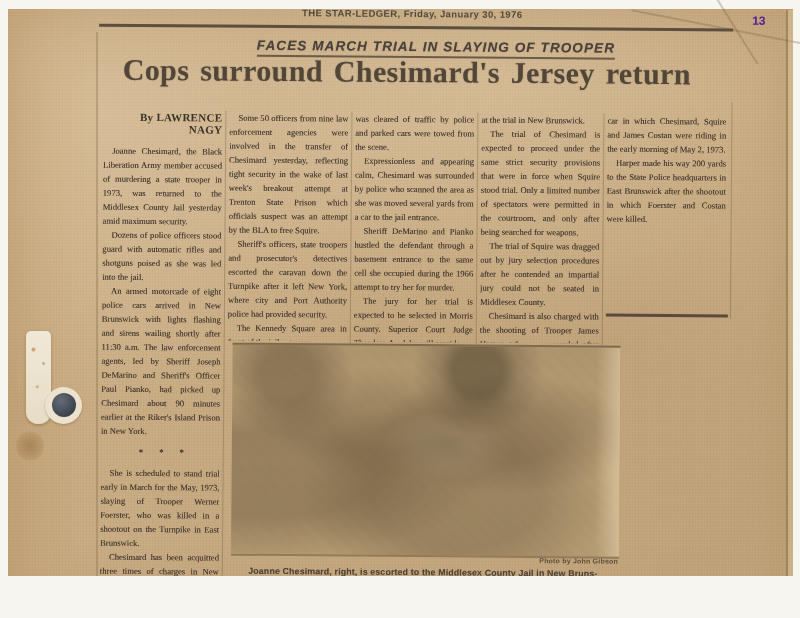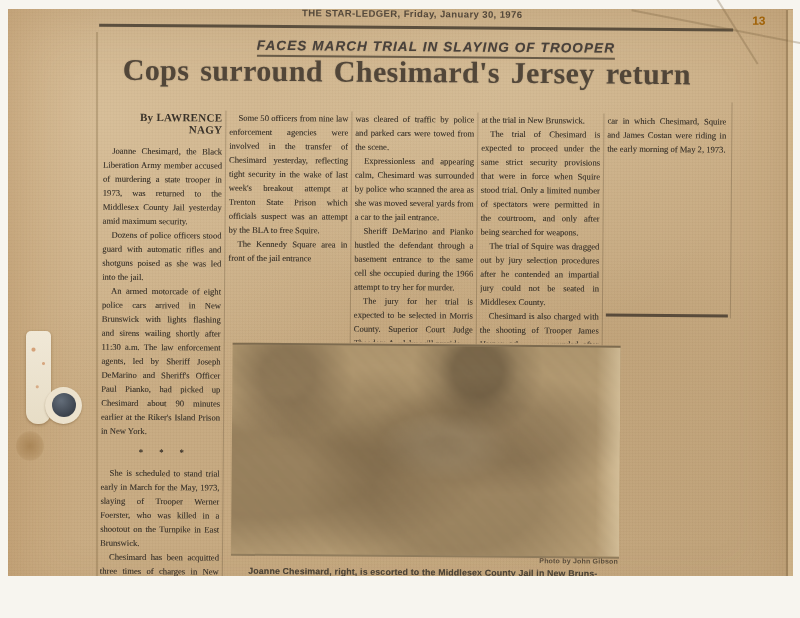--- a/index.html
+++ b/index.html
@@ -29,21 +29,21 @@
   .crease-2 { position:absolute; left:736px; top:-8px; width:2px;  height:78px; background:rgba(115,92,60,.30); transform:rotate(-32deg); }
 
   
   .clip { position:absolute; left:0; top:0; width:800px; height:618px; transform:rotate(.45deg); transform-origin:400px 300px; }
 
   .masthead { position:absolute; left:20px; top:8px; width:780px; text-align:center;
     font-family:"Liberation Sans", sans-serif; font-weight:bold; font-size:9.5px;
     color:#54483a; letter-spacing:.4px; }
   .masthead-rule { position:absolute; left:97px; top:26px; width:634px; height:2.5px; background:#42392d; opacity:.82; }
   .page-number { position:absolute; left:750px; top:11px; font-family:"Liberation Sans", sans-serif;
-    font-weight:bold; font-size:12px; color:#a16207; }
+    font-weight:bold; font-size:12px; color:#4c1d95; }
 
   .kicker-wrap { position:absolute; left:68px; top:37px; width:732px; text-align:center; }
   .kicker { display:inline-block; font-family:"Liberation Sans", sans-serif; font-style:italic; font-weight:bold;
     font-size:13.5px; letter-spacing:1.1px; color:#49413a; padding-bottom:2px;
     border-bottom:2px solid rgba(62,54,42,.7); text-shadow:0 0 1px rgba(73,65,58,.5); }
 
   .headline { position:absolute; left:55px; top:55px; width:700px; text-align:center;
     font-family:"Liberation Serif", serif; font-weight:bold; font-size:30px;
     color:rgba(72,62,50,.88); letter-spacing:.4px; word-spacing:3px; text-shadow:0 0 1.2px rgba(72,62,50,.45); }
 
@@ -138,39 +138,41 @@
       <p>Joanne Chesimard, the Black Liberation Army member accused of murdering a state trooper in 1973, was returned to the Middlesex County Jail yesterday amid maximum security.</p>
       <p>Dozens of police officers stood guard with automatic rifles and shotguns poised as she was led into the jail.</p>
       <p>An armed motorcade of eight police cars arrived in New Brunswick with lights flashing and sirens wailing shortly after 11:30 a.m. The law enforcement agents, led by Sheriff Joseph DeMarino and Sheriff's Officer Paul Pianko, had picked up Chesimard about 90 minutes earlier at the Riker's Island Prison in New York.</p>
       <p class="sep">* * *</p>
       <p>She is scheduled to stand trial early in March for the May, 1973, slaying of Trooper Werner Foerster, who was killed in a shootout on the Turnpike in East Brunswick.</p>
       <p>Chesimard has been acquitted three times of charges in New York involving two bank robberies and the kidnaping of a bartender during a holdup.</p>
     </div>
 
     <div class="col" id="col2">
       <p>Some 50 officers from nine law enforcement agencies were involved in the transfer of Chesimard yesterday, reflecting tight security in the wake of last week's breakout attempt at Trenton State Prison which officials suspect was an attempt by the BLA to free Squire.</p>
+      <p>Sheriff's officers, state troopers and prosecutor's detectives escorted the caravan down the Turnpike after it left New York, where city and Port Authority police had provided security.</p>
       <p>The Kennedy Square area in front of the jail entrance</p>
     </div>
 
     <div class="col" id="col3">
       <p class="cont">was cleared of traffic by police and parked cars were towed from the scene.</p>
       <p>Expressionless and appearing calm, Chesimard was surrounded by police who scanned the area as she was moved several yards from a car to the jail entrance.</p>
       <p>Sheriff DeMarino and Pianko hustled the defendant through a basement entrance to the same cell she occupied during the 1966 attempt to try her for murder.</p>
       <p>The jury for her trial is expected to be selected in Morris County. Superior Court Judge Theodore Appleby will preside</p>
     </div>
 
     <div class="col" id="col4">
       <p class="cont">at the trial in New Brunswick.</p>
       <p>The trial of Chesimard is expected to proceed under the same strict security provisions that were in force when Squire stood trial. Only a limited number of spectators were permitted in the courtroom, and only after being searched for weapons.</p>
       <p>The trial of Squire was dragged out by jury selection procedures after he contended an impartial jury could not be seated in Middlesex County.</p>
       <p>Chesimard is also charged with the shooting of Trooper James Harper, who was wounded after he stopped the</p>
     </div>
 
     <div class="col" id="col5">
       <p class="cont">car in which Chesimard, Squire and James Costan were riding in the early morning of May 2, 1973.</p>
+      <p>Harper made his way 200 yards to the State Police headquarters in East Brunswick after the shootout in which Foerster and Costan were killed.</p>
     </div>
 
     <div class="col-rule" id="rule-a"></div>
     <div class="col-rule" id="rule-b"></div>
     <div class="col-rule" id="rule-c"></div>
     <div class="col-rule" id="rule-d"></div>
     <div class="col-rule" id="rule-e"></div>
     <div class="end-rule"></div>
 
     <div class="photo">

